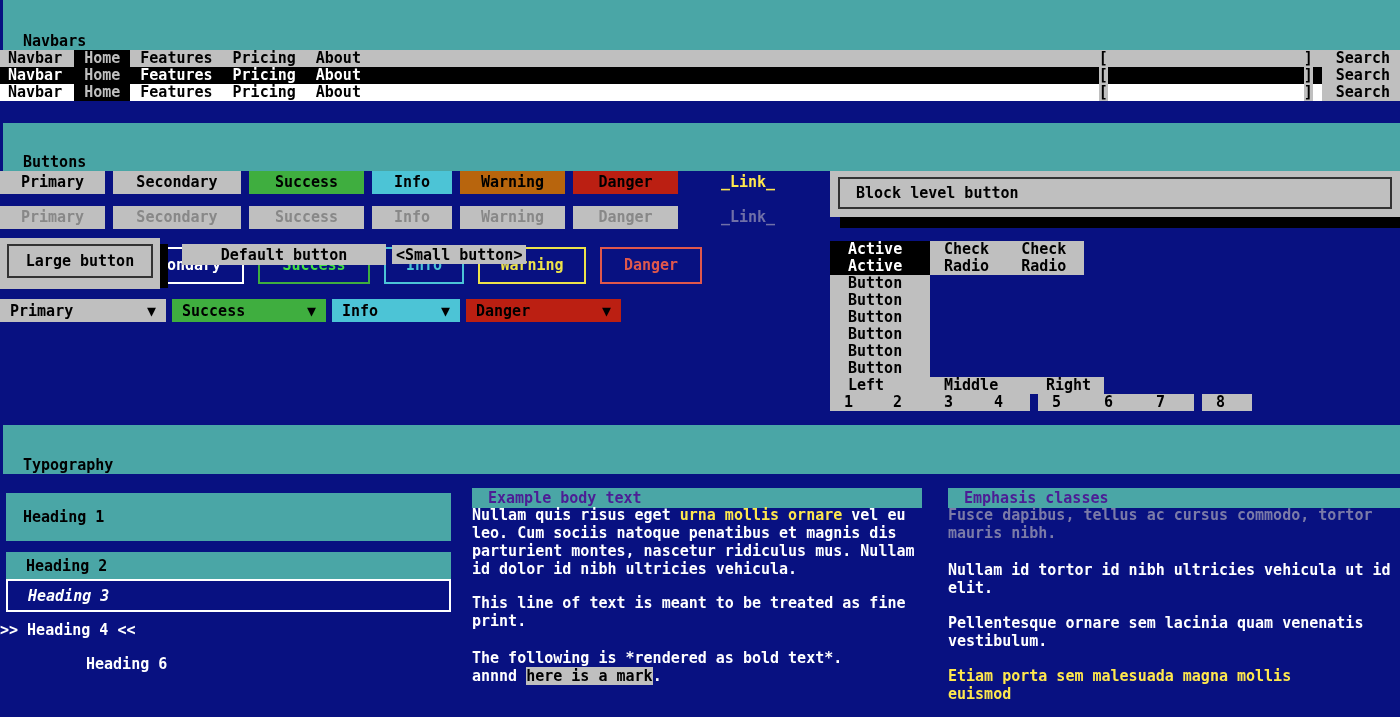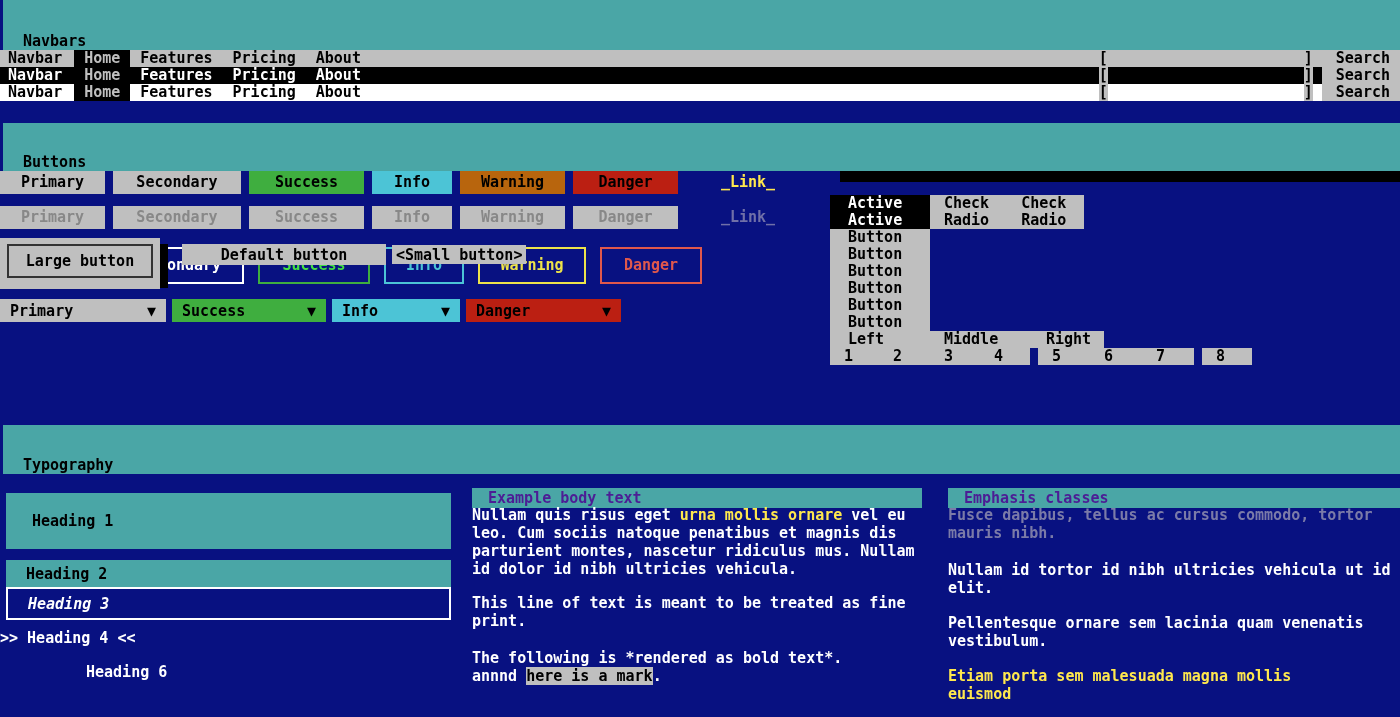--- a/index.html
+++ b/index.html
@@ -126,21 +126,21 @@
   .chkcol .ci { height:17px; line-height:17px; padding:0 18px 0 14px; font-size:15px; white-space:nowrap; }
 
   .lmr { display:flex; }
   .lmr .seg { background:#bfbfbf; color:#000; height:17px; line-height:17px; font-size:15px; padding:0 14px; box-sizing:border-box; white-space:nowrap; }
   .pager { display:flex; }
   .pager .pg { background:#bfbfbf; color:#000; height:17px; line-height:17px; font-size:15px; padding:0 14px; box-sizing:border-box; }
   .pager .gap { width:8px; }
 
   
   .h-panel { background:#4aa6a6; color:#000; box-sizing:border-box; display:flex; align-items:center; }
-  .h1p { height:56px; padding-left:26px; font-size:15px; }
+  .h1p { height:48px; padding-left:17px; font-size:15px; }
   .h2p { height:27px; padding-left:20px; font-size:15px; }
   .h3p { height:33px; padding-left:20px; font-size:15px; background:transparent; color:#ffffff; border:2px solid #ffffff; }
   .h4p { height:24px; font-size:15px; background:transparent; color:#ffffff; padding-left:0; }
   .h6p { height:24px; font-size:15px; background:transparent; color:#ffffff; padding-left:80px; }
 
   .card-title { background:#4aa6a6; color:#4c1d95; display:inline-block; padding:1px 16px 1px 16px; font-size:15px; }
   .body-col { font-size:15px; line-height:18px; }
   .body-col p { margin:0 0 17px 0; }
   .txt-warning { color:#ffe84d; }
   .mark { background:#bfbfbf; color:#000; }
@@ -269,20 +269,23 @@
         <span class="largebtn" style="width:100%; box-sizing:border-box;">Large button</span>
       </div>
 
       <div style="position:absolute; left:182px; top:73px; display:flex; align-items:center; gap:6px;">
         <span class="defbtn" style="width:172px;">Default button</span>
         <span class="smlbtn">&lt;Small button&gt;</span>
       </div>
     </div>
 
     <div style="position:absolute; left:830px; top:0; width:570px;">
+      <div class="blockwrap" style="width:570px;">
+        <span class="blockbtn" style="width:100%; box-sizing:border-box;">Block level button</span>
+      </div>
       <div class="blockshadow" style="margin-left:10px; width:560px;"></div>
 
       <div style="position:relative; margin-top:13px;">
 
         <div class="vgroup" style="position:absolute; left:0; top:0;">
           <span class="vb active">Active</span>
           <span class="vb active">Active</span>
           <span class="vb">Button</span>
           <span class="vb">Button</span>
           <span class="vb">Button</span>

